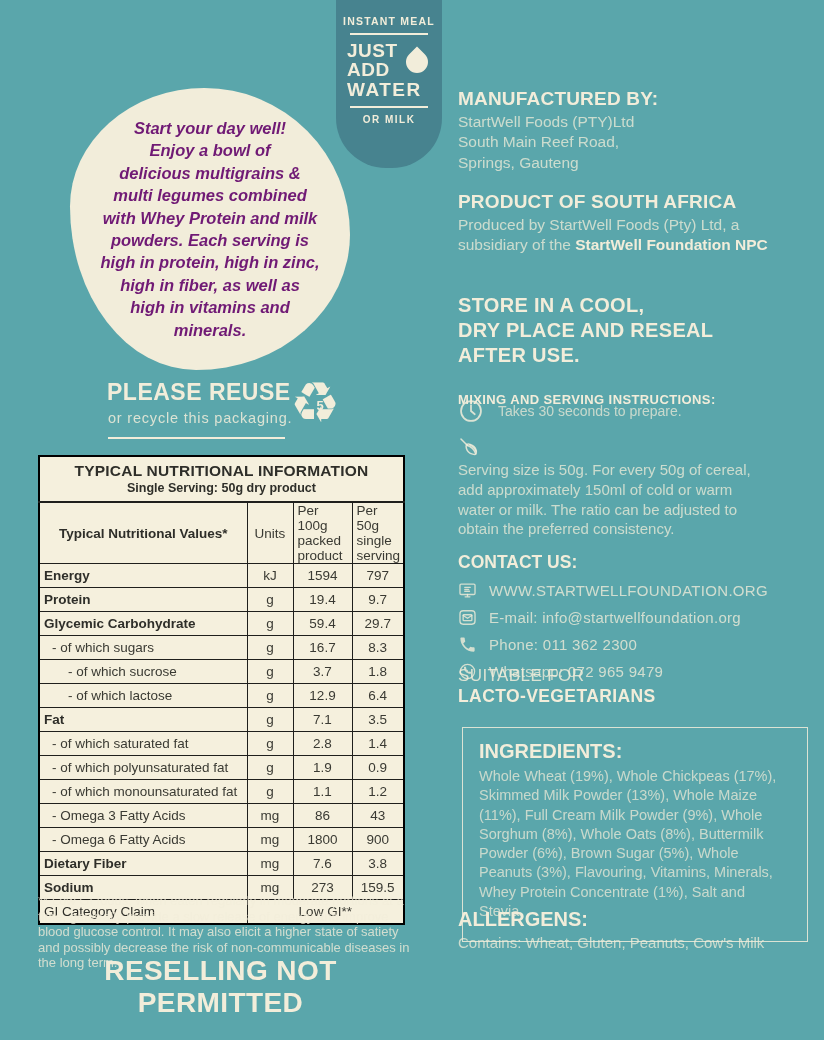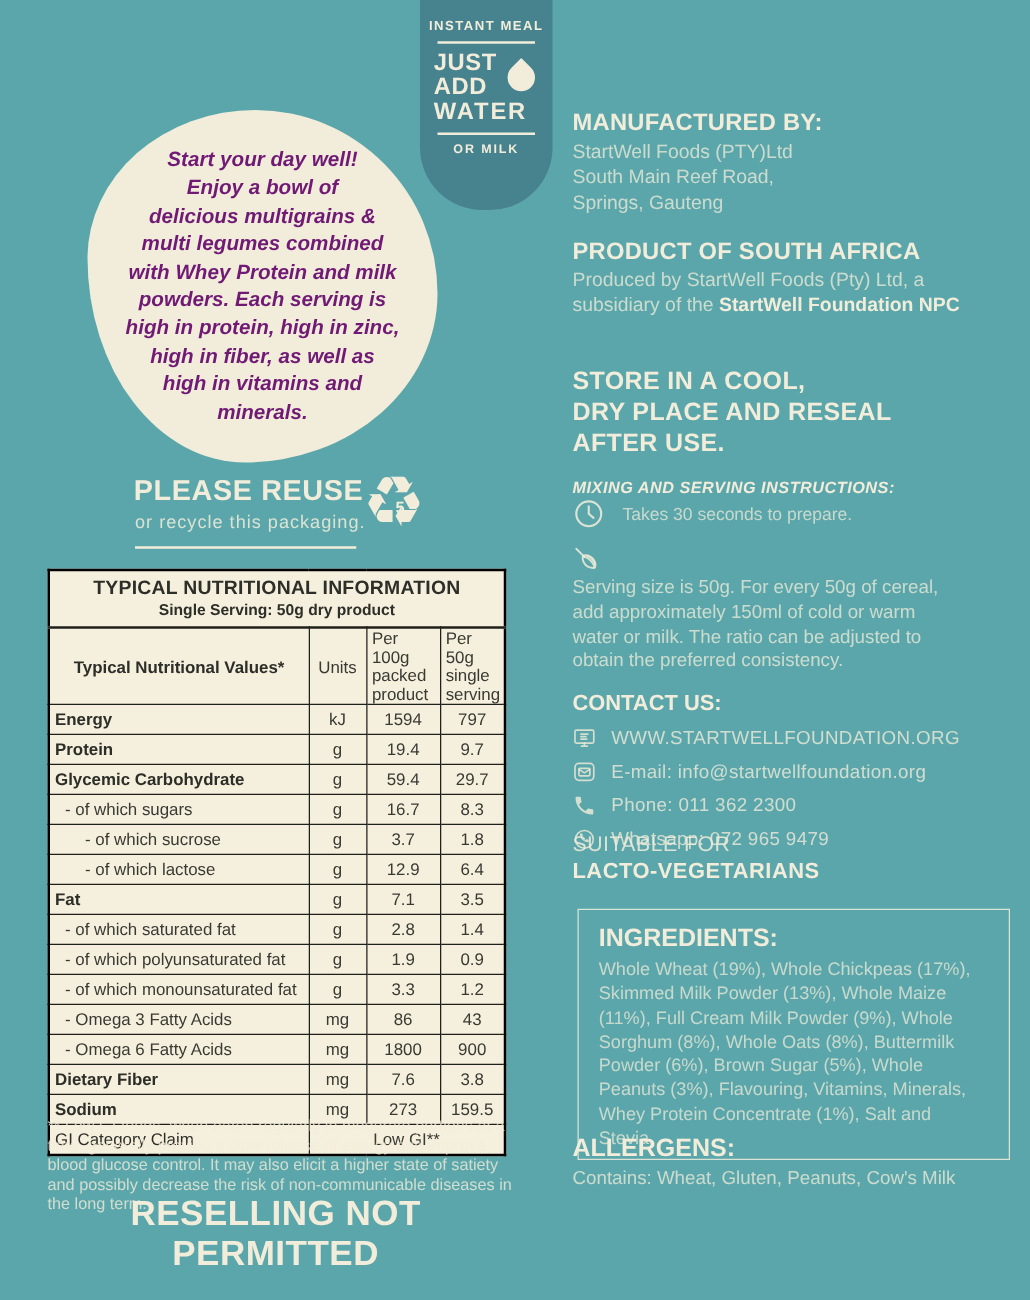--- a/index.html
+++ b/index.html
@@ -66,21 +66,21 @@
   .mix-title{font-size:13px;font-weight:bold;letter-spacing:0.4px;}
   .step{display:flex;align-items:center;margin-bottom:12px;}
   .step-icon{width:26px;height:26px;flex:0 0 26px;margin-right:14px;color:rgba(242,237,218,0.85);}
   .step-text{font-size:14px;color:rgba(242,237,218,0.72);}
   .contact-title{font-size:17.5px;font-weight:bold;}
   .c-item{display:flex;align-items:center;margin-top:8px;}
   .c-icon{width:19px;height:19px;flex:0 0 19px;margin-right:12px;color:rgba(242,237,218,0.8);}
   .c-text{font-size:15px;color:rgba(242,237,218,0.78);letter-spacing:0.3px;}
   .suit-1{font-size:17px;color:rgba(242,237,218,0.85);letter-spacing:0.4px;}
   .suit-2{font-size:17.5px;font-weight:bold;letter-spacing:0.4px;}
-  .ing-box{box-sizing:border-box;border:1.5px solid rgba(242,237,218,0.85);padding:12px 16px 6px;width:346px;}
+  .ing-box{box-sizing:border-box;border:1.5px solid rgba(242,237,218,0.85);padding:12px 16px 20px;width:346px;}
   .ing-title{font-size:20px;font-weight:bold;margin-bottom:4px;}
   .ing-text{font-size:14.5px;line-height:1.33;color:rgba(242,237,218,0.72);}
   .all-title{font-size:20px;font-weight:bold;}
   .all-text{font-size:15px;color:rgba(242,237,218,0.75);margin-top:3px;}
   .bold-inline{font-weight:bold;color:#F2EDDA;}
   svg{display:block;}
 </style>
 </head>
 <body>
 
@@ -194,21 +194,21 @@
           </tr>
           <tr class="row-indent1">
             <td class="cell-name">-   of which polyunsaturated fat</td>
             <td class="cell-unit">g</td>
             <td class="cell-val">1.9</td>
             <td class="cell-val">0.9</td>
           </tr>
           <tr class="row-indent1">
             <td class="cell-name">-   of which monounsaturated fat</td>
             <td class="cell-unit">g</td>
-            <td class="cell-val">3.3</td>
+            <td class="cell-val">1.1</td>
             <td class="cell-val">1.2</td>
           </tr>
           <tr class="row-indent1">
             <td class="cell-name">-   Omega 3 Fatty Acids</td>
             <td class="cell-unit">mg</td>
             <td class="cell-val">86</td>
             <td class="cell-val">43</td>
           </tr>
           <tr class="row-indent1">
             <td class="cell-name">-   Omega 6 Fatty Acids</td>
@@ -249,21 +249,21 @@
     <div class="h-big">MANUFACTURED BY:</div>
     <div class="body-txt" style="margin-top:2px;">StartWell Foods (PTY)Ltd
 South Main Reef Road,
 Springs, Gauteng</div>
   </div>
 
   <div class="r store-h" style="top:293px;">STORE IN A COOL,
 DRY PLACE AND RESEAL
 AFTER USE.</div>
 
-  <div class="r mix-title" style="top:382px;font-style:italic;">MIXING AND SERVING INSTRUCTIONS:</div>
+  <div class="r mix-title" style="top:392px;">MIXING AND SERVING INSTRUCTIONS:</div>
   <div class="r" style="top:398px;" id="mix-steps">
       <div class="step">
         <span class="step-icon">
           <svg viewBox="0 0 24 24" width="26" height="26" fill="none" stroke="currentColor" stroke-width="1.6" stroke-linecap="round">
             <circle cx="12" cy="12" r="9.2"></circle>
             <path d="M12 6.5V12l3.5 3"></path>
           </svg>
         </span>
         <span class="step-text">Takes 30 seconds to prepare.</span>
       </div>

